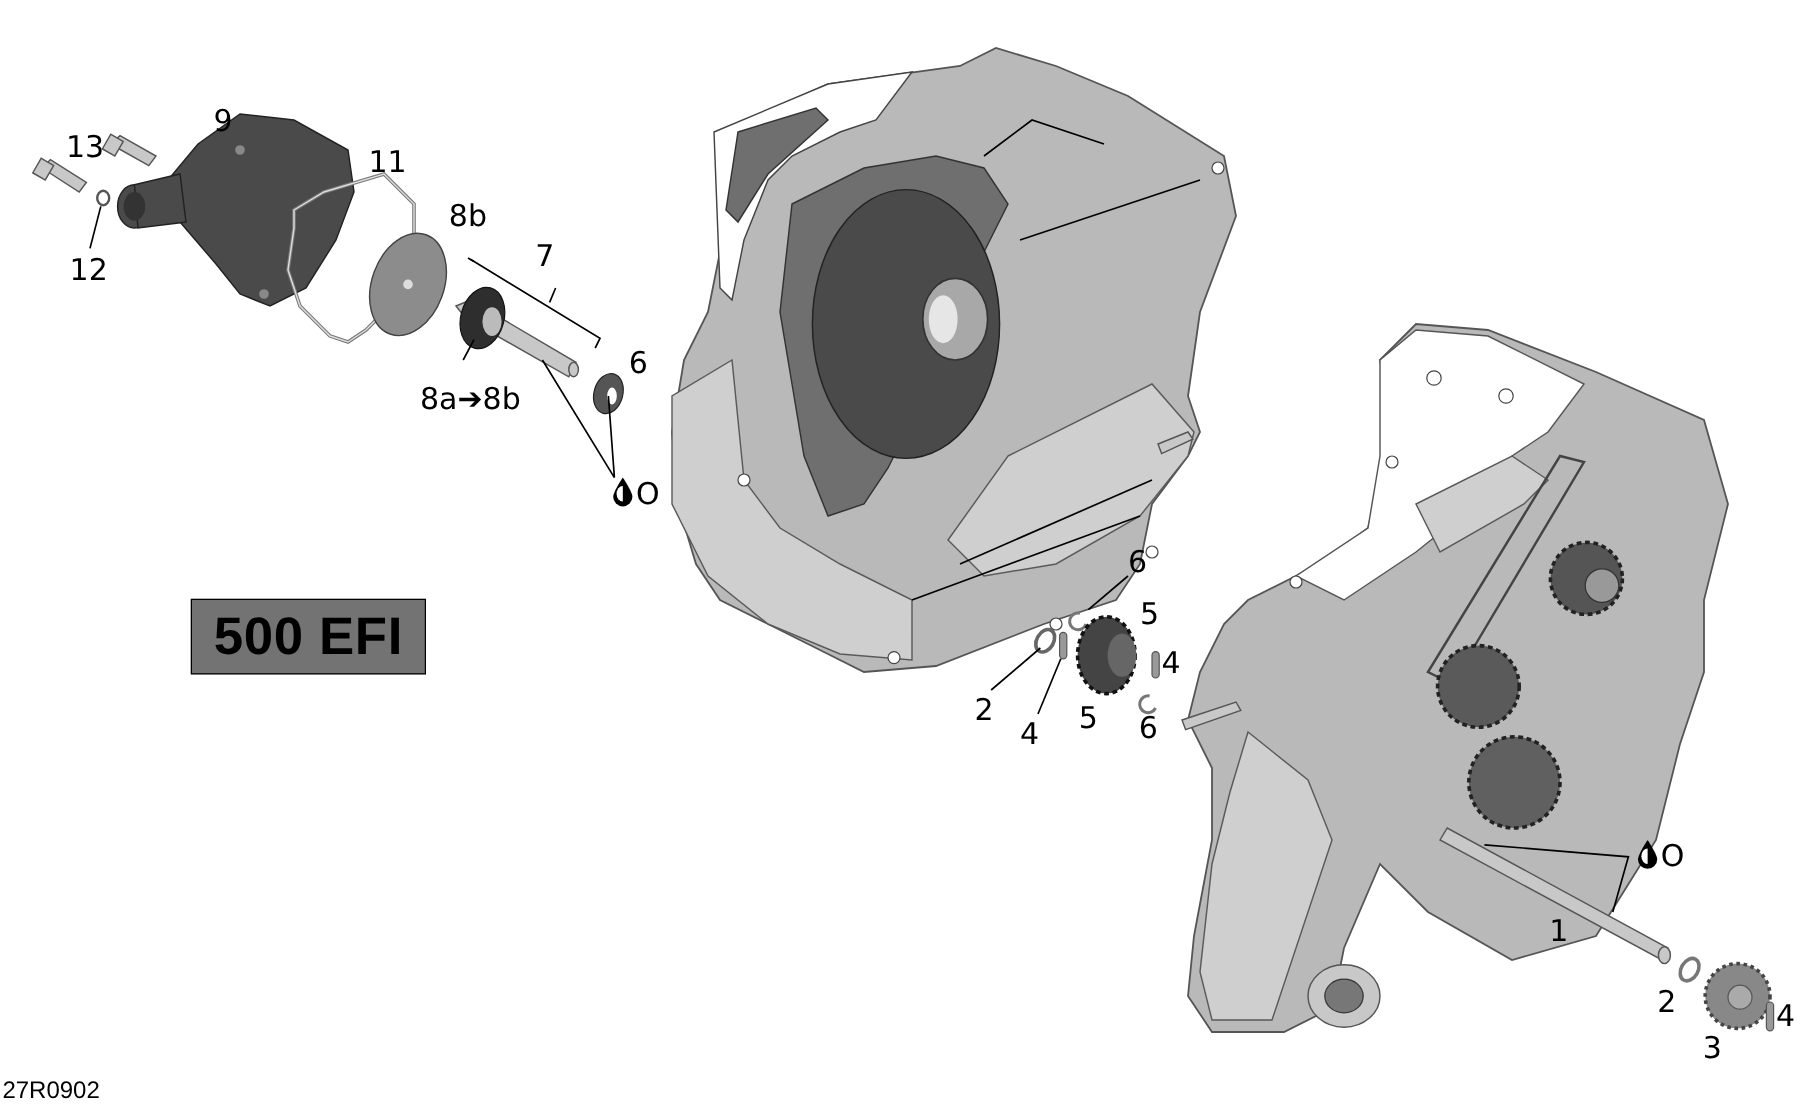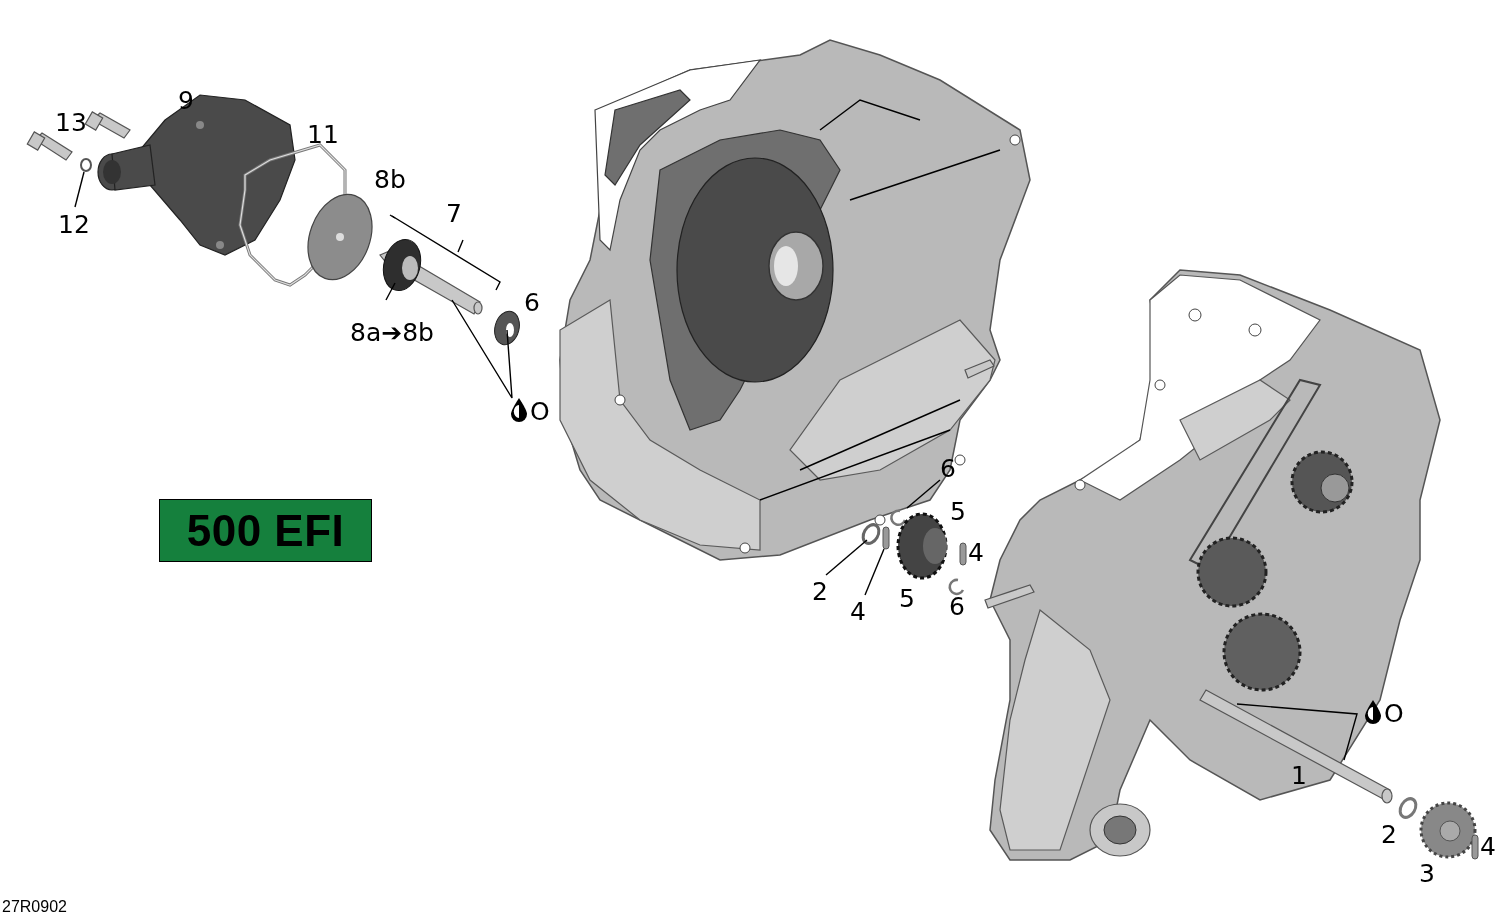--- a/index.html
+++ b/index.html
@@ -1,23 +1,23 @@
 <!DOCTYPE html>
 <html><head>
 <meta charset="utf-8">
 <style>
   html,body{margin:0;padding:0;background:#ffffff;}
   body{width:1500px;height:921px;position:relative;overflow:hidden;font-family:"Liberation Sans",sans-serif;}
   svg#diagram{position:absolute;left:0;top:0;width:1500px;height:921px;}
   .callout{font-family:"DejaVu Sans","Liberation Sans",sans-serif;font-size:25px;fill:#000;}
   .leader{stroke:#000;stroke-width:1.4;fill:none;}
-  .model-box{position:absolute;left:159px;top:499px;width:213px;height:63px;border:1.5px solid #000;box-sizing:border-box;
-    display:flex;align-items:center;justify-content:center;background:#15803d;}
+  .model-box{position:absolute;left:159px;top:499px;width:196px;height:63px;border:1.5px solid #000;box-sizing:border-box;
+    display:flex;align-items:center;justify-content:center;background:#737373;}
   .model-text{font-family:"Liberation Sans",sans-serif;font-weight:bold;font-size:44px;color:#000;letter-spacing:0.5px;}
-  .ref-code{position:absolute;left:2px;top:898px;font-family:"Liberation Sans",sans-serif;font-size:16px;color:#000;text-align:right;}
+  .ref-code{position:absolute;left:2px;top:898px;font-family:"Liberation Sans",sans-serif;font-size:20px;color:#000;text-align:right;}
   .casting{fill:#b9b9b9;stroke:#555;stroke-width:1.5;}
   .casting-light{fill:#cfcfcf;stroke:#5a5a5a;stroke-width:1.2;}
   .casting-dark{fill:#6f6f6f;stroke:#333;stroke-width:1.2;}
   .part-dark{fill:#4a4a4a;stroke:#222;stroke-width:1.2;}
   .part-light{fill:#c8c8c8;stroke:#555;stroke-width:1.2;}
   .hole{fill:#fff;stroke:#444;stroke-width:1;}
   .gasket{fill:none;stroke:#777;stroke-width:3;}
   .gasket-in{fill:none;stroke:#ddd;stroke-width:1.2;}
 </style>
 </head>

